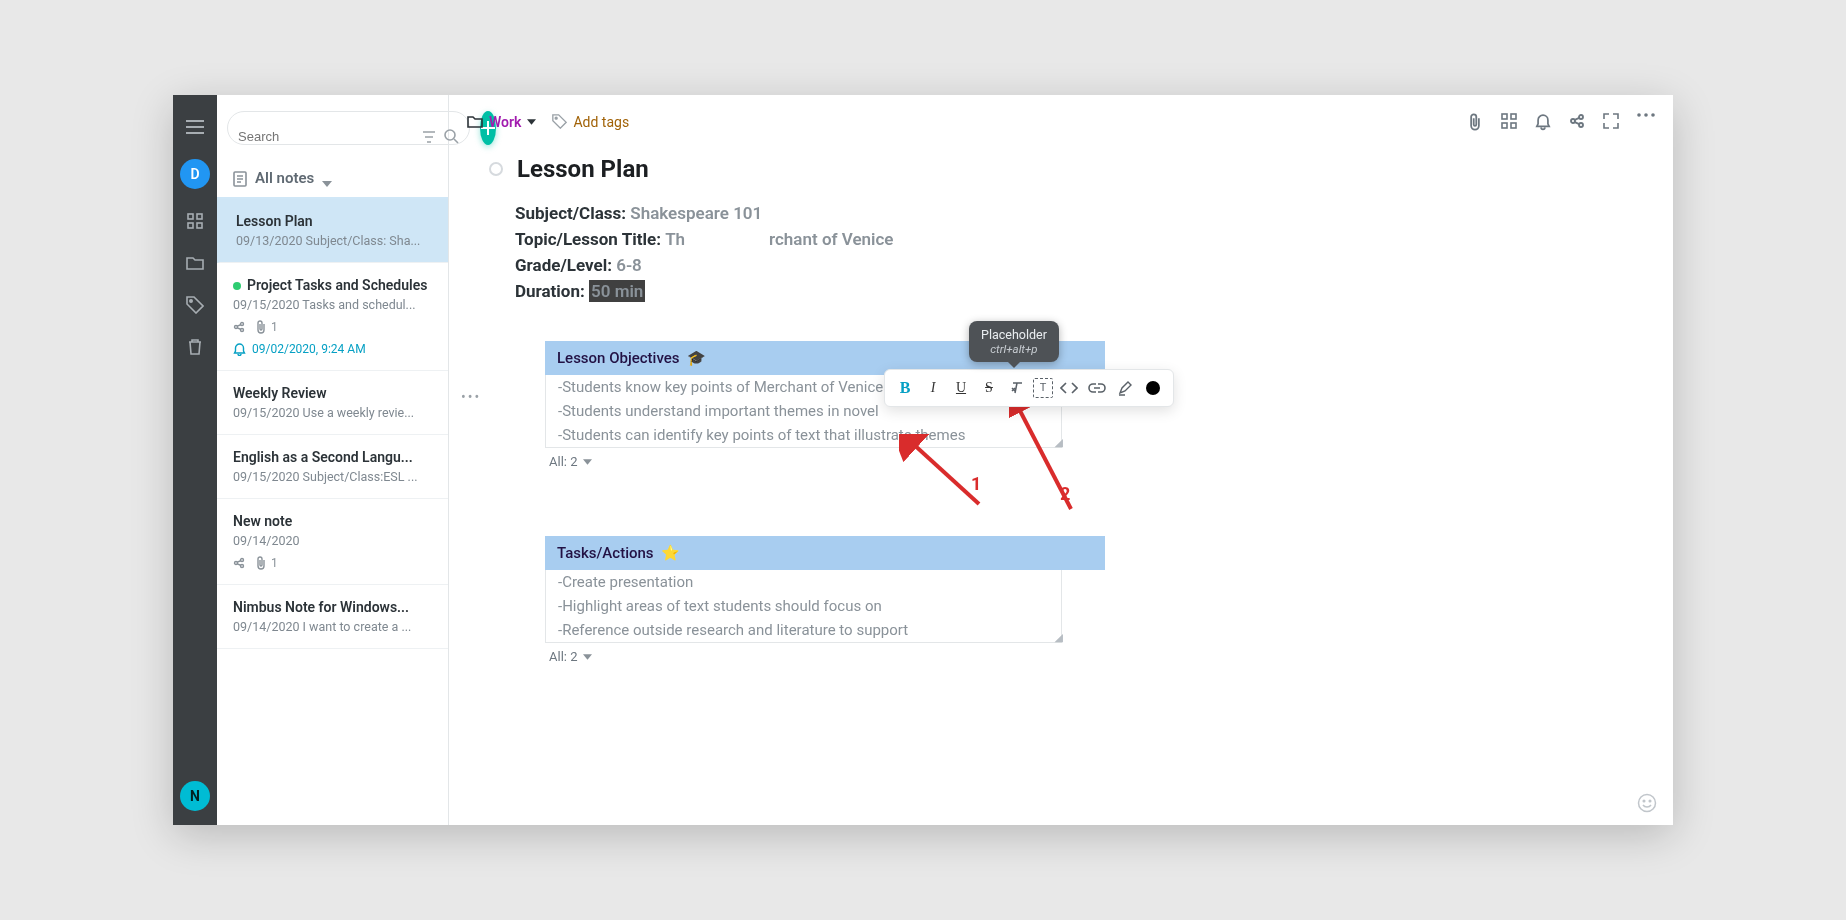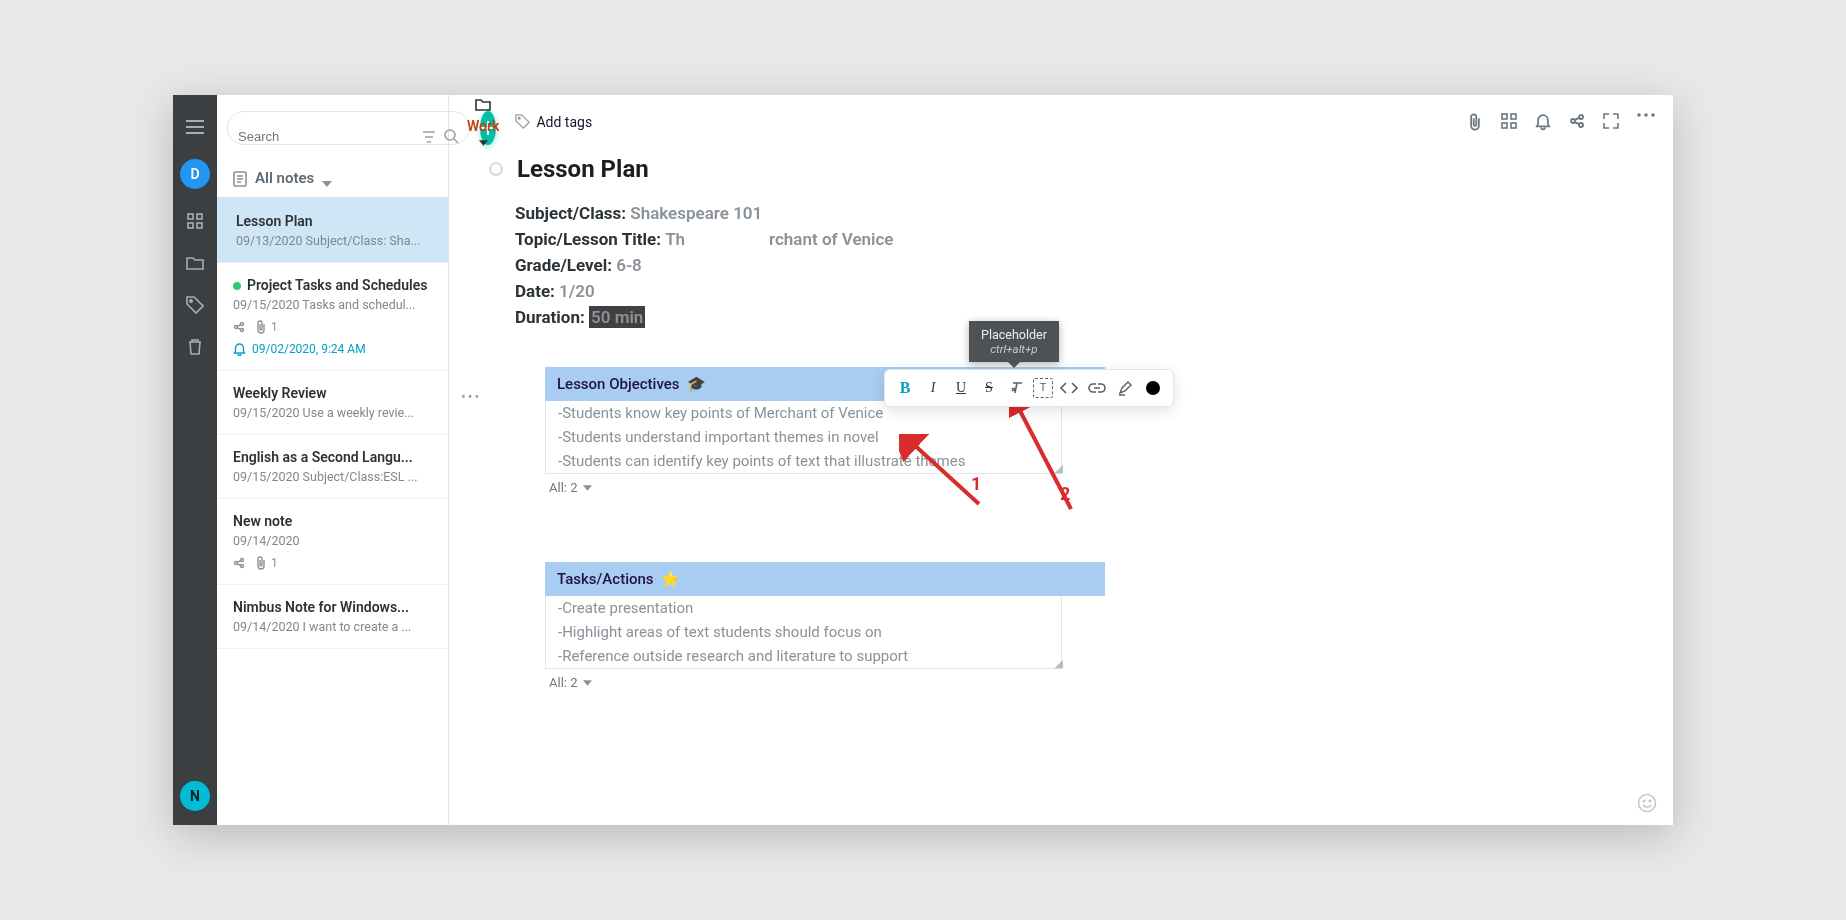--- a/index.html
+++ b/index.html
@@ -100,22 +100,22 @@
   .green-dot { width:8px;height:8px;border-radius:50%;background:#2ecc71;display:inline-block;margin-right:6px;}
   
   .main { flex:1; display:flex; flex-direction:column; position:relative; overflow:auto;}
   .topbar {
     height:54px; display:flex; align-items:center;
     padding:0 18px;
     border-bottom:1px solid transparent;
     color:#6d7780;
     gap:16px;
   }
-  .topbar .folder { display:flex;align-items:center;gap:6px;font-weight:600;color:#c2410c;cursor:pointer;flex-direction:column;}
-  .topbar .tags { display:flex;align-items:center;gap:6px;color:#0f172a;cursor:pointer;}
+  .topbar .folder { display:flex;align-items:center;gap:6px;font-weight:600;color:#a21caf;cursor:pointer;}
+  .topbar .tags { display:flex;align-items:center;gap:6px;color:#a16207;cursor:pointer;}
   .topbar .tools { margin-left:auto; display:flex; gap:18px; color:#6d7780;}
   .topbar .tools .ticon { cursor:pointer;}
   .doc { padding: 6px 40px 40px 40px; position:relative;}
   .doc h1 { font-size:24px; font-weight:700; color:#1c1f22; margin-bottom:20px; display:flex;align-items:center;gap:14px;}
   .doc h1 .bullet { width:14px;height:14px;border:2px solid #d6dade;border-radius:50%;}
   .metaline { font-size:17px; font-weight:700; color:#2c3338; margin:6px 0;}
   .metaline .ph { color:#8a9299; font-weight:600;}
   .metaline .sel { background:#404040; padding:1px 2px;}
   .blockhdr {
     background:#a8cdf0; color:#214; font-size:15px; font-weight:500;display:flex;align-items:center;gap:8px;
@@ -143,21 +143,21 @@
     padding:6px 8px;
     z-index:10;
   }
   .fmtbar .fbtn { width:24px;height:24px;display:flex;align-items:center;justify-content:center;cursor:pointer;border-radius:4px;}
   .fmtbar .fbtn.primary { color:#06a0c4; font-weight:700;}
   .fmtbar .dot { width:14px;height:14px;border-radius:50%;background:#000;}
   .tooltip {
     position:absolute;
     left:520px; top:172px;
     background:#4e5256;color:#e9edf0;
-    padding:6px 12px;border-radius:0;
+    padding:6px 12px;border-radius:8px;
     font-size:12.5px; text-align:center; z-index:11;
     box-shadow:0 2px 8px rgba(0,0,0,.3);
   }
   .tooltip .kbd { font-style:italic; font-size:11.5px; color:#c6cbd0; display:block;}
   .tooltip::after {
     content:"";position:absolute;left:50%;bottom:-6px;transform:translateX(-50%);
     border:6px solid transparent;border-top-color:#4e5256;border-bottom:none;
   }
 
   
@@ -371,21 +371,20 @@
     <div class="doc">
       <h1>
           <span class="bullet"></span>
           <span>Lesson Plan</span>
         </h1>
 
       <div style="margin-left:26px;">
         <div class="metaline"><span>Subject/Class:</span> <span class="ph">Shakespeare 101</span></div>
         <div class="metaline"><span>Topic/Lesson Title:</span> <span class="ph"><span>Th</span><span style="visibility:hidden">e&nbsp;&nbsp;&nbsp;&nbsp;&nbsp;&nbsp;&nbsp;&nbsp;&nbsp;&nbsp;&nbsp;&nbsp;Me</span><span>rchant of Venice</span></span></div>
         <div class="metaline"><span>Grade/Level:</span> <span class="ph">6-8</span></div>
-        <div class="metaline"><span>Date:</span> <span class="ph">1/20</span></div>
         <div class="metaline"><span>Duration:</span> <span class="ph sel">50 min</span></div>
       </div>
 
       <div class="gutter-dots">•••</div>
 
       <div class="tooltip">
         <span>Placeholder</span>
         <span class="kbd">ctrl+alt+p</span>
       </div>
 

